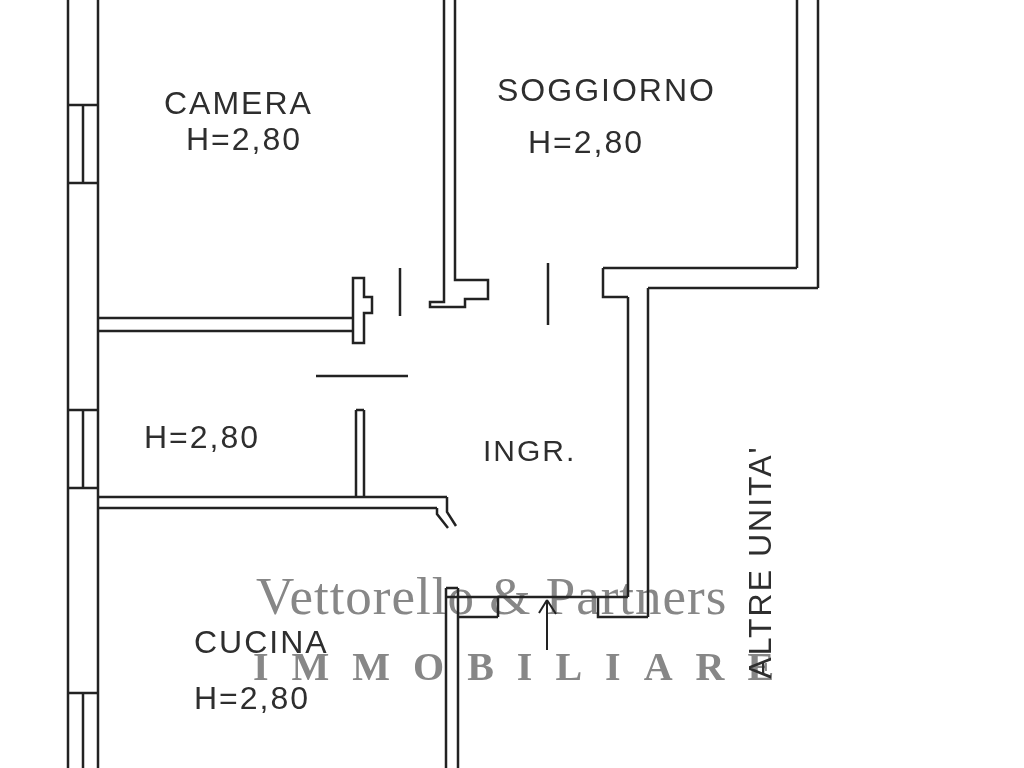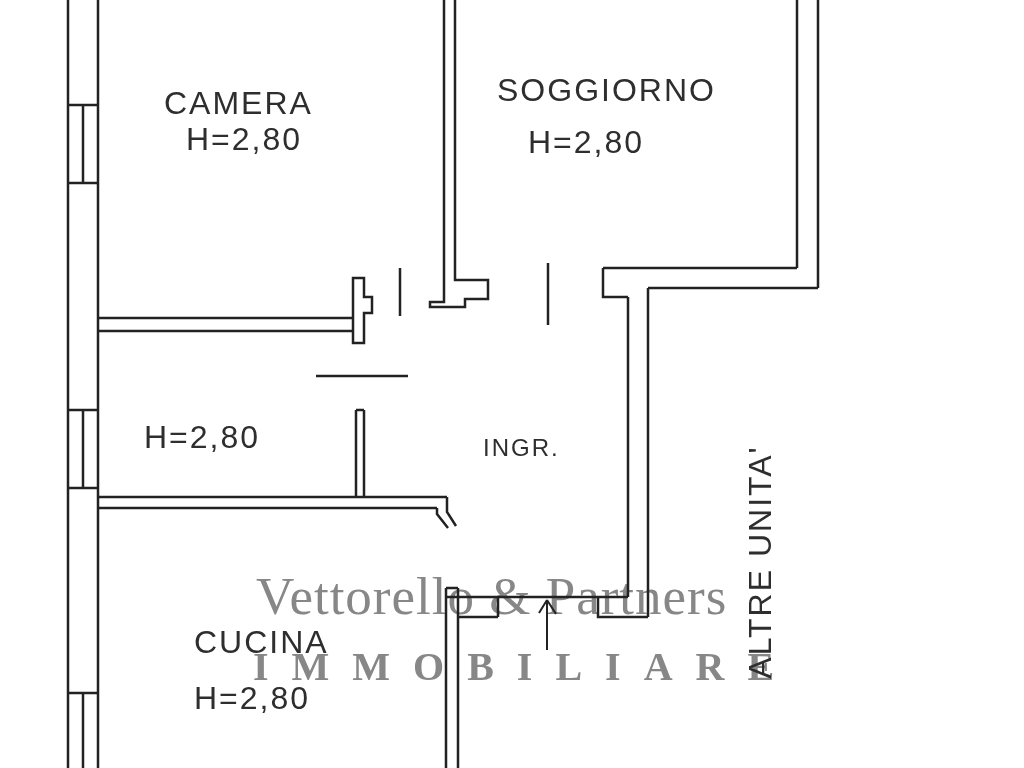--- a/index.html
+++ b/index.html
@@ -21,21 +21,21 @@
   .lbl{
     position:absolute;z-index:3;color:#2e2e2e;font-size:32px;
     letter-spacing:2px;white-space:nowrap;line-height:1;
   }
   .lbl-camera{left:164px;top:71px;margin-top:16px;}
   .lbl-camera-h{left:186px;top:123px;}
   .lbl-soggiorno{left:497px;top:74px;}
   .lbl-soggiorno-h{left:528px;top:126px;}
   .lbl-bagno{left:153px;top:370px;}
   .lbl-bagno-h{left:144px;top:421px;}
-  .lbl-ingresso{left:483px;top:436px;font-size:24px;}
+  .lbl-ingresso{left:483px;top:436px;font-size:30px;}
   .lbl-cucina{left:194px;top:626px;}
   .lbl-cucina-h{left:194px;top:682px;}
   .lbl-altre{
     left:634px;top:542px;width:260px;height:40px;
     text-align:center;transform:rotate(-90deg);
   }
 </style>
 </head>
 <body>
 

